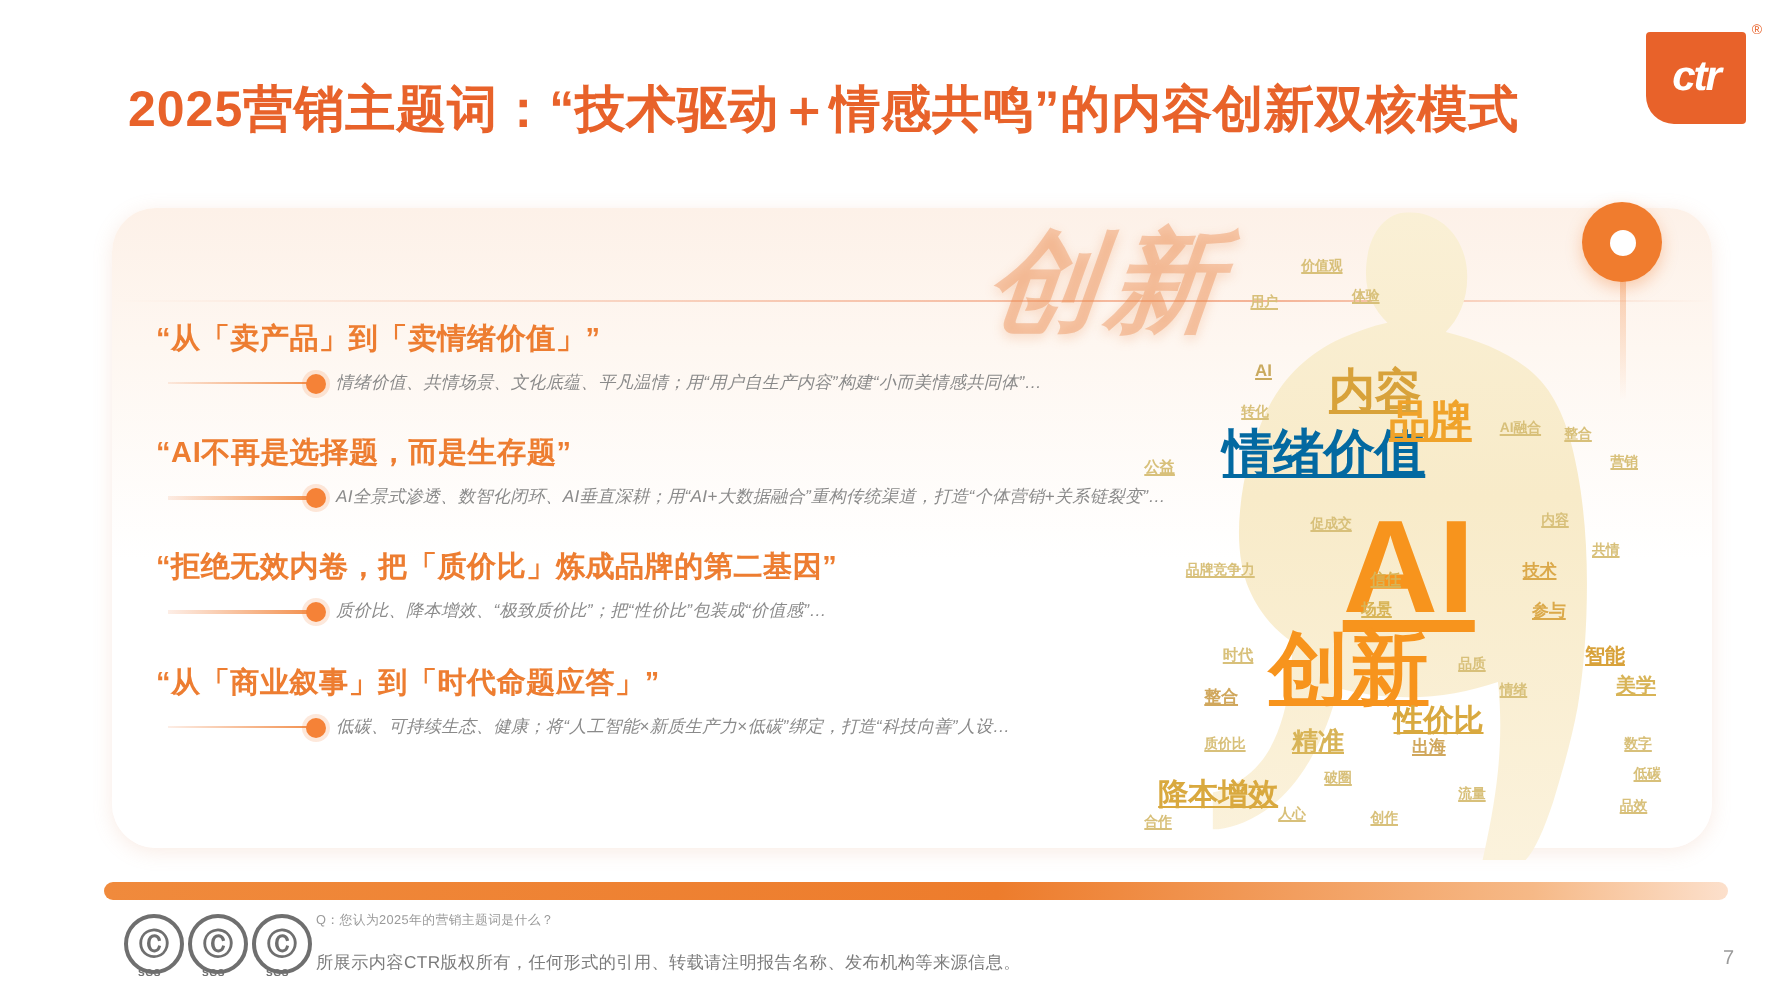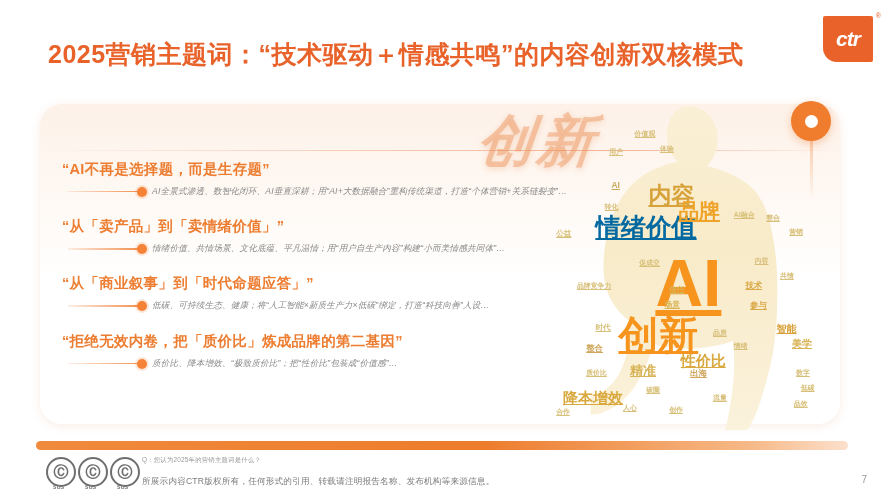--- a/index.html
+++ b/index.html
@@ -1,21 +1,21 @@
 <!DOCTYPE html>
 <html><head>
 <meta charset="utf-8">
 <style>
   html,body{margin:0;padding:0;}
   body{
     width:889px;height:500px;overflow:hidden;position:relative;
     background:#ffffff;
     font-family:"Liberation Sans","DejaVu Sans",sans-serif;
   }
-  .slide{position:absolute;inset:0;background:#fff;}
+  .slide{position:absolute;inset:0;background:#fff;margin-left:16px;}
 
   
   .title{
     position:absolute;left:48px;top:38px;
     font-size:25px;font-weight:bold;letter-spacing:.5px;
     color:#E8622A;white-space:nowrap;
   }
   .logo{
     position:absolute;right:16px;top:16px;width:50px;height:46px;
     background:#E8622A;color:#fff;border-radius:2px 2px 2px 14px;
@@ -209,53 +209,53 @@
         <div class="cloudword" style="left: 173.077px; top: 294.698px; font-size: 6.90698px; color: rgb(216, 192, 122);">流量</div>
         <div class="cloudword" style="left: 253.846px; top: 300.837px; font-size: 6.90698px; color: rgb(216, 192, 122);">品效</div>
         <div class="cloudword" style="left: 260.769px; top: 285.488px; font-size: 6.90698px; color: rgb(216, 192, 122);">低碳</div>
         <div class="cloudword" style="left: 193.846px; top: 242.512px; font-size: 6.90698px; color: rgb(216, 192, 122);">情绪</div>
         <div class="cloudword" style="left: 173.077px; top: 230.233px; font-size: 6.90698px; color: rgb(216, 192, 122);">品质</div>
       </div>
   </div>
 
   <div class="bullets" id="bullets">
       <div class="bullet">
+        <div class="b-head">“从「卖产品」到「卖情绪价值」”</div>
+        <div class="b-row">
+          <div class="b-lead">
+            <div class="b-dot"></div>
+          </div>
+          <div class="b-sub">情绪价值、共情场景、文化底蕴、平凡温情；用“用户自生产内容”构建“小而美情感共同体”…</div>
+        </div>
+      </div>
+      <div class="bullet">
         <div class="b-head">“AI不再是选择题，而是生存题”</div>
         <div class="b-row">
           <div class="b-lead">
             <div class="b-dot"></div>
           </div>
           <div class="b-sub">AI全景式渗透、数智化闭环、AI垂直深耕；用“AI+大数据融合”重构传统渠道，打造“个体营销+关系链裂变”…</div>
         </div>
       </div>
       <div class="bullet">
-        <div class="b-head">“从「卖产品」到「卖情绪价值」”</div>
-        <div class="b-row">
-          <div class="b-lead">
-            <div class="b-dot"></div>
-          </div>
-          <div class="b-sub">情绪价值、共情场景、文化底蕴、平凡温情；用“用户自生产内容”构建“小而美情感共同体”…</div>
+        <div class="b-head">“拒绝无效内卷，把「质价比」炼成品牌的第二基因”</div>
+        <div class="b-row">
+          <div class="b-lead">
+            <div class="b-dot"></div>
+          </div>
+          <div class="b-sub">质价比、降本增效、“极致质价比”；把“性价比”包装成“价值感”…</div>
         </div>
       </div>
       <div class="bullet">
         <div class="b-head">“从「商业叙事」到「时代命题应答」”</div>
         <div class="b-row">
           <div class="b-lead">
             <div class="b-dot"></div>
           </div>
           <div class="b-sub">低碳、可持续生态、健康；将“人工智能×新质生产力×低碳”绑定，打造“科技向善”人设…</div>
-        </div>
-      </div>
-      <div class="bullet">
-        <div class="b-head">“拒绝无效内卷，把「质价比」炼成品牌的第二基因”</div>
-        <div class="b-row">
-          <div class="b-lead">
-            <div class="b-dot"></div>
-          </div>
-          <div class="b-sub">质价比、降本增效、“极致质价比”；把“性价比”包装成“价值感”…</div>
         </div>
       </div>
     </div>
 
   <div class="footbar"></div>
   <div class="sgs" id="sgs">
       <div class="sgs-item">
         <div class="sgs-c">Ⓒ</div>
         <div class="sgs-t">SGS</div>
       </div>

